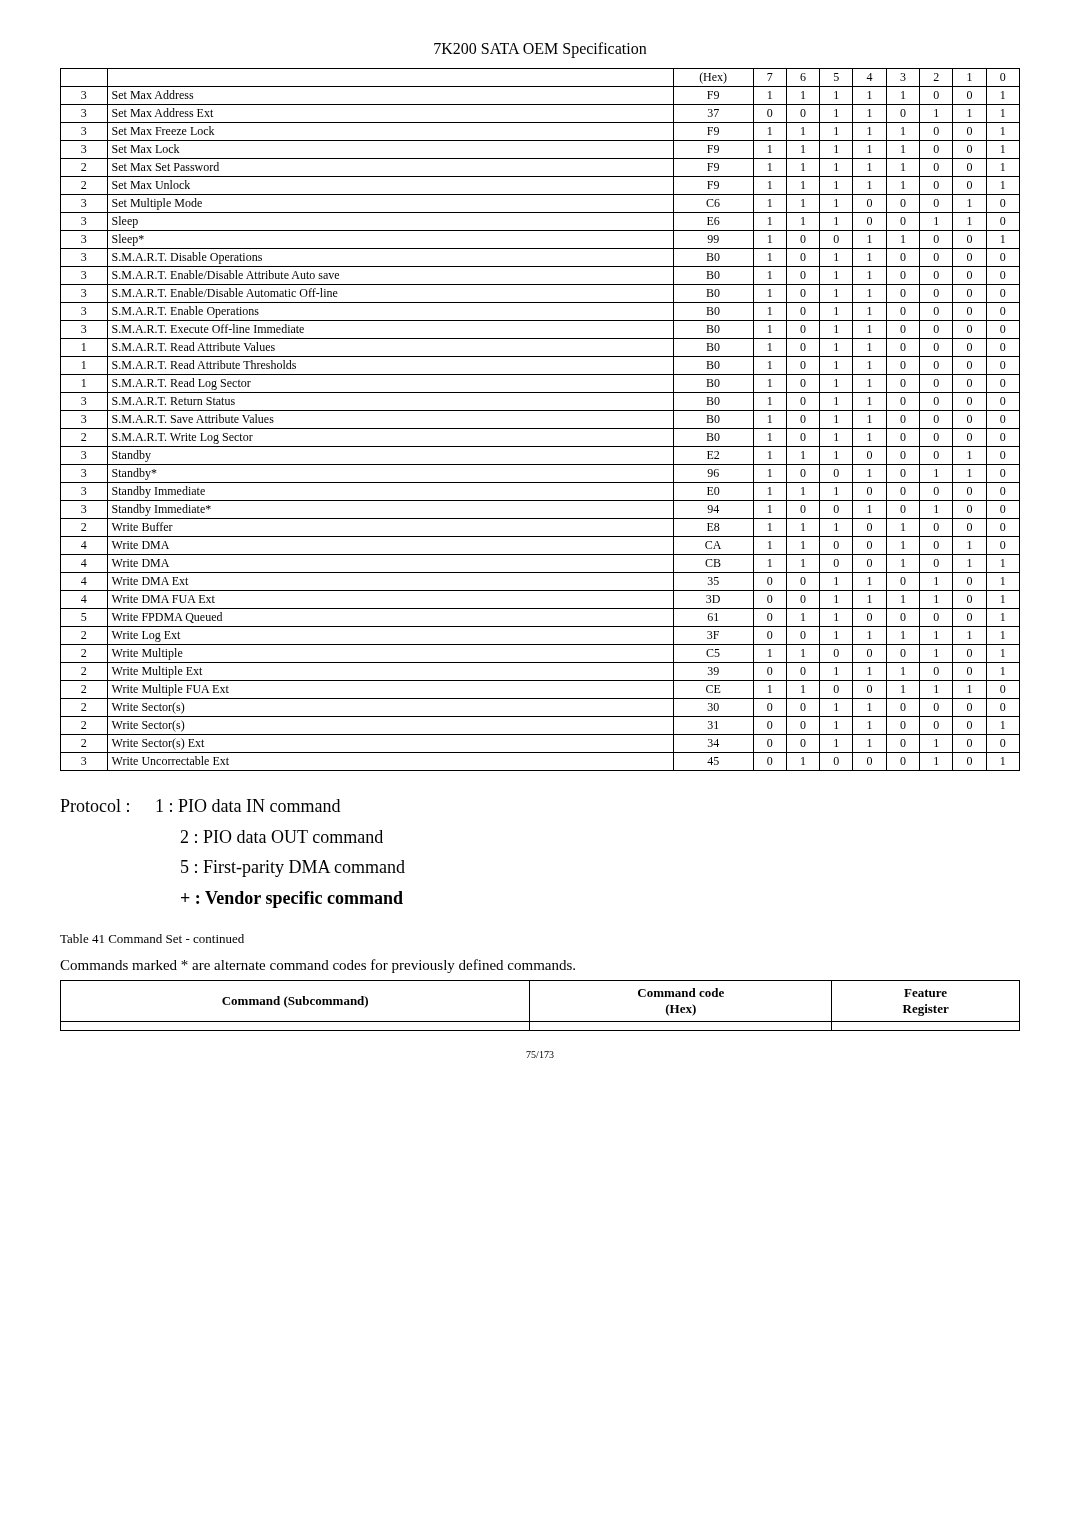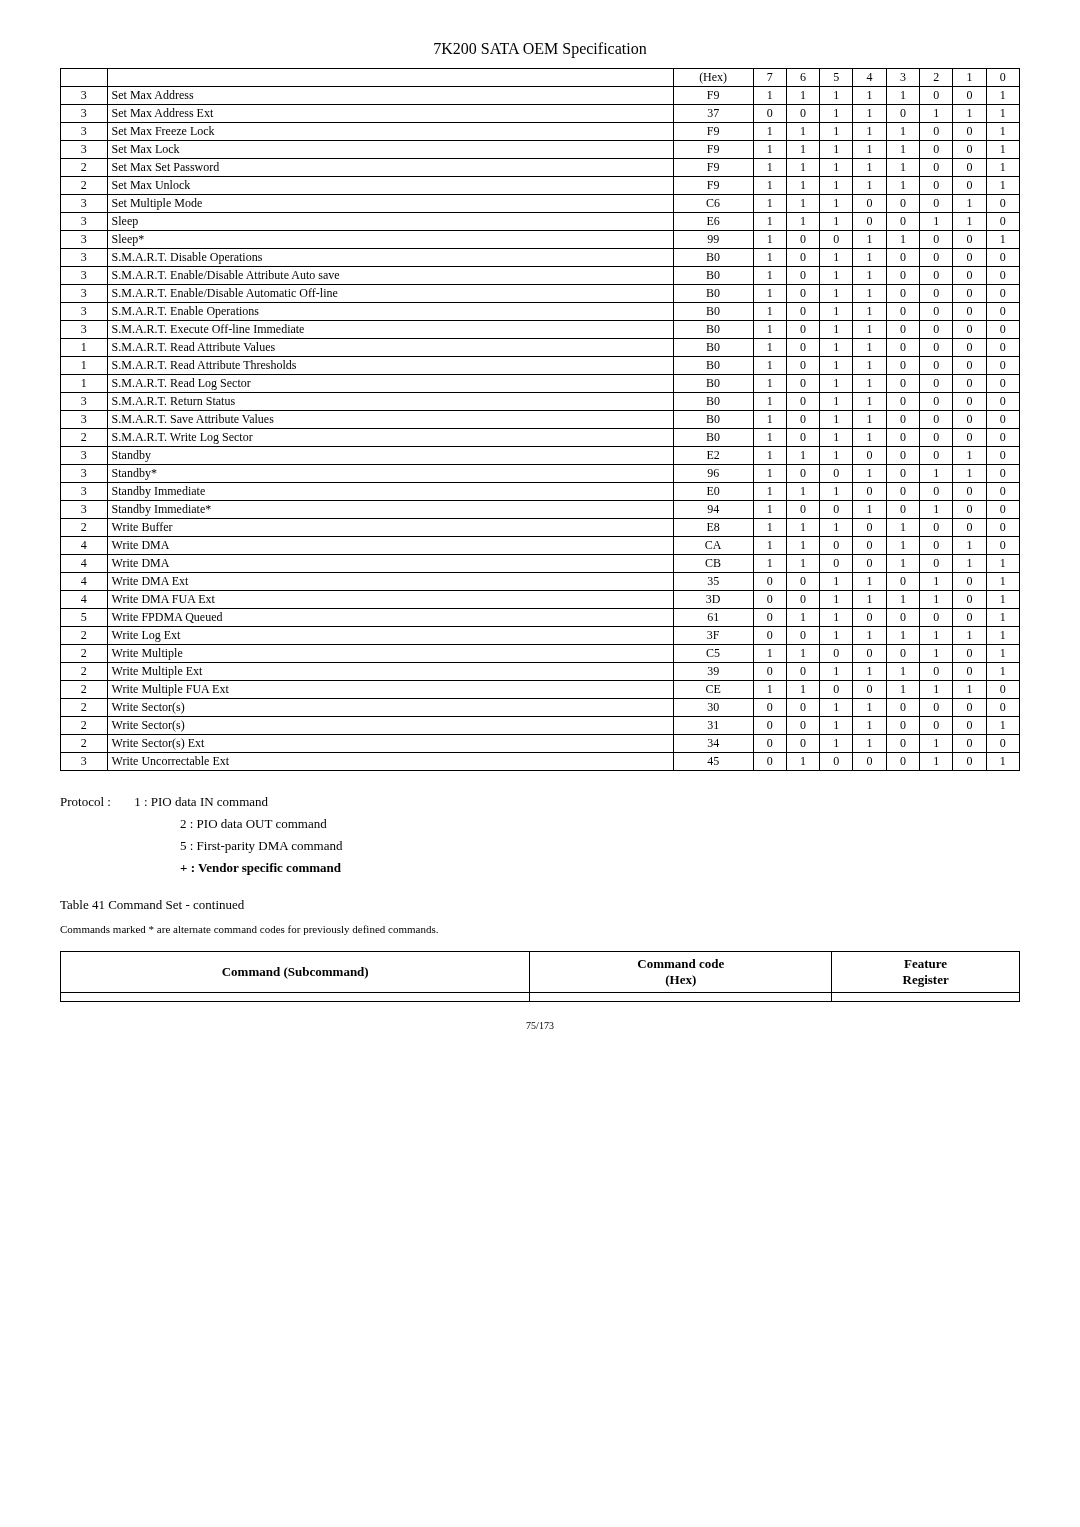--- a/index.html
+++ b/index.html
@@ -43,42 +43,42 @@
       text-align: center;
       width: 48px;
     }
     table.main-table td.bit-col {
       text-align: center;
       width: 20px;
       font-size: 12px;
     }
     .protocol-section {
       margin: 18px 0 18px 0;
-      font-size: 13px;
+      font-size: 18px;
       line-height: 1.7;
     }
     .protocol-section .proto-label {
       display: inline;
     }
     .protocol-lines {
       margin-left: 120px;
     }
     .protocol-line {
       display: block;
     }
     .protocol-bold {
       font-weight: bold;
     }
     .table-caption {
       font-size: 13px;
       margin: 14px 0 10px 0;
     }
     .table-note {
-      font-size: 11px;
-      margin-bottom: 16px;
+      font-size: 15px;
+      margin-bottom: 6px;
     }
     table.bottom-table {
       width: 100%;
       border-collapse: collapse;
     }
     table.bottom-table th, table.bottom-table td {
       border: 1px solid #000;
       padding: 4px 10px;
       text-align: center;
       font-size: 13px;

